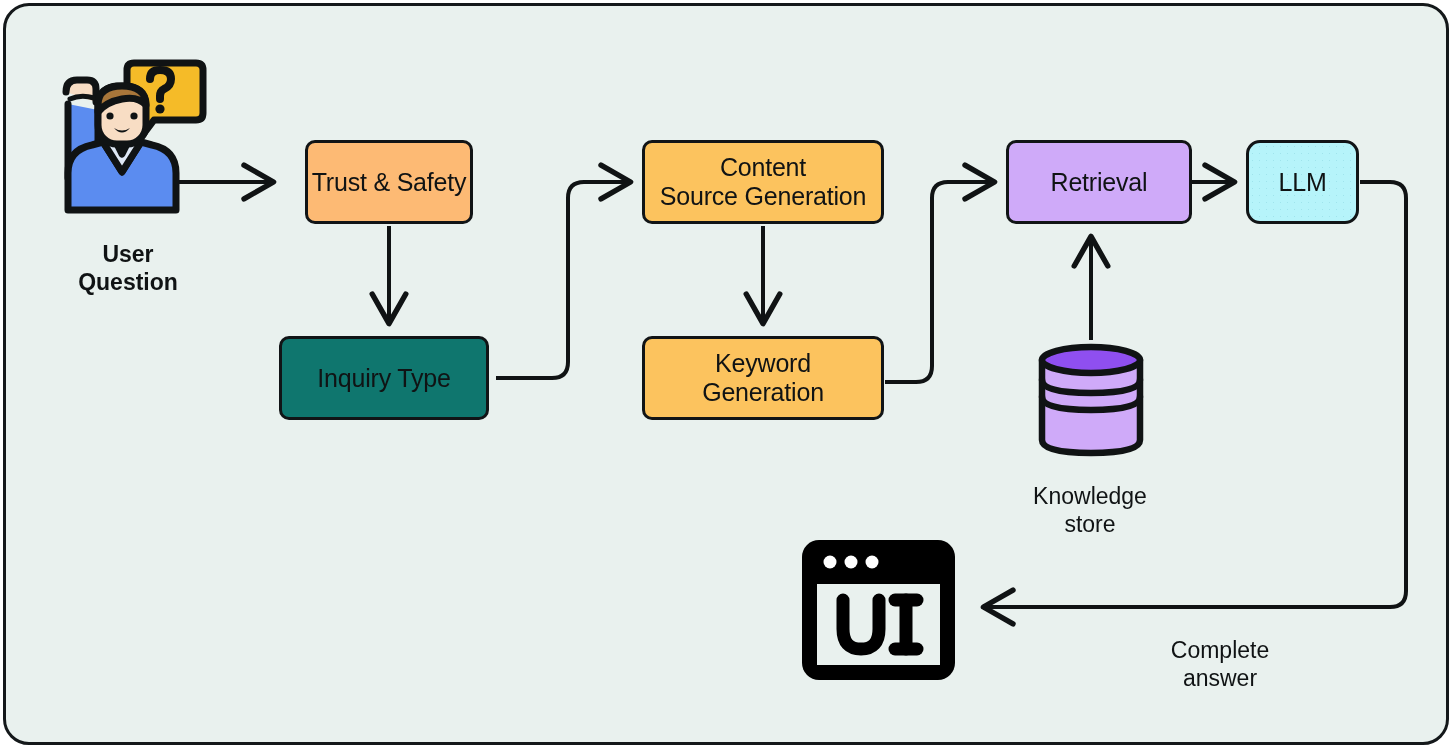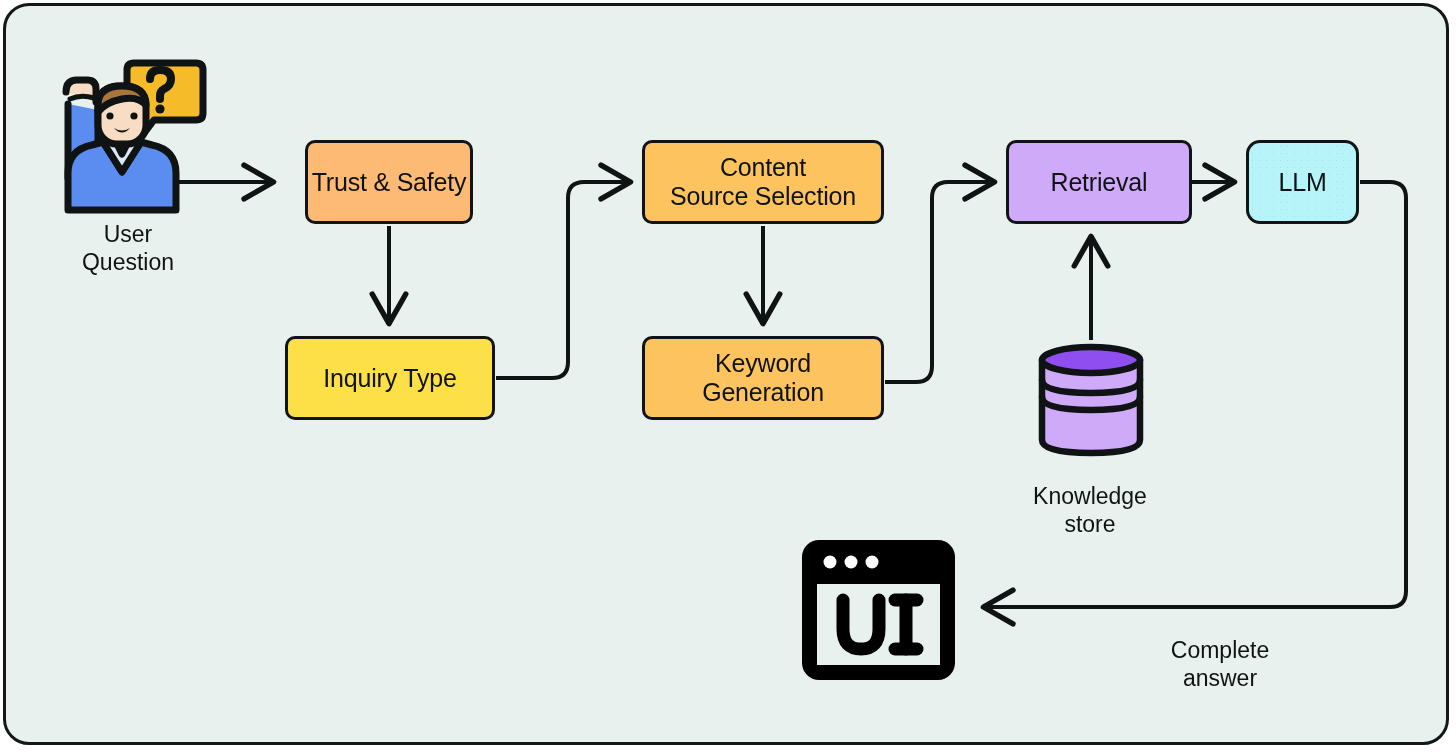--- a/index.html
+++ b/index.html
@@ -56,39 +56,39 @@
     text-align: center;
     color: #101314;
     font-size: 25px;
     line-height: 1.16;
     letter-spacing: -0.2px;
     font-family: "Liberation Sans", sans-serif;
   }
   .node span { display: block; white-space: pre-line; }
 
   #node-trust   { left:285px; top:140px;  width:168px; height:84px;  background:#fdba74;margin-left:20px; }
-  #node-inquiry { left:285px; top:336px;  width:210px; height:84px;  background:#fde047; }
+  #node-inquiry { left:279px; top:336px;  width:210px; height:84px;  background:#0f766e; }
   #node-content { left:642px; top:140px;  width:242px; height:84px;  background:#fcc35e; }
   #node-keyword { left:642px; top:336px;  width:242px; height:84px;  background:#fcc35e; }
   #node-retrieval { left:1006px; top:140px; width:186px; height:84px; background:#cfaaf9; }
   #node-llm     { left:1246px; top:140px; width:113px; height:84px;  background:#b6f4fa;
                   background-image: radial-gradient(#9fe4ec 0.7px, transparent 0.8px);
                   background-size: 7px 7px; border-radius: 14px; }
 
   
   .caption {
     position: absolute;
     text-align: center;
     color: #101314;
     font-size: 23px;
     line-height: 1.22;
     white-space: pre-line;
     font-family: "Liberation Sans", sans-serif;
   }
-  #cap-user     { left:28px;   top:220px; width:200px; }
+  #cap-user     { left:28px;   top:240px; width:200px;font-weight:bold; }
   #cap-store    { left:985px;  top:482px; width:210px; }
   #cap-complete { left:1115px; top:636px; width:210px; }
 
   
   .art { position: absolute; }
   #art-user   { left:46px;  top:50px;  width:175px; height:170px; }
   #art-store  { left:1035px; top:340px; width:112px; height:120px; }
   #art-ui     { left:798px; top:536px; width:161px; height:148px; }
 </style>
 </head>
@@ -124,21 +124,21 @@
   </svg>
 
   <div class="node" id="node-trust">
     <span>Trust &amp; Safety</span>
   </div>
   <div class="node" id="node-inquiry">
     <span>Inquiry Type</span>
   </div>
   <div class="node" id="node-content">
     <span>Content
-Source Selection</span>
+Source Generation</span>
   </div>
   <div class="node" id="node-keyword">
     <span>Keyword
 Generation</span>
   </div>
   <div class="node" id="node-retrieval">
     <span>Retrieval</span>
   </div>
   <div class="node" id="node-llm">
     <span>LLM</span>

